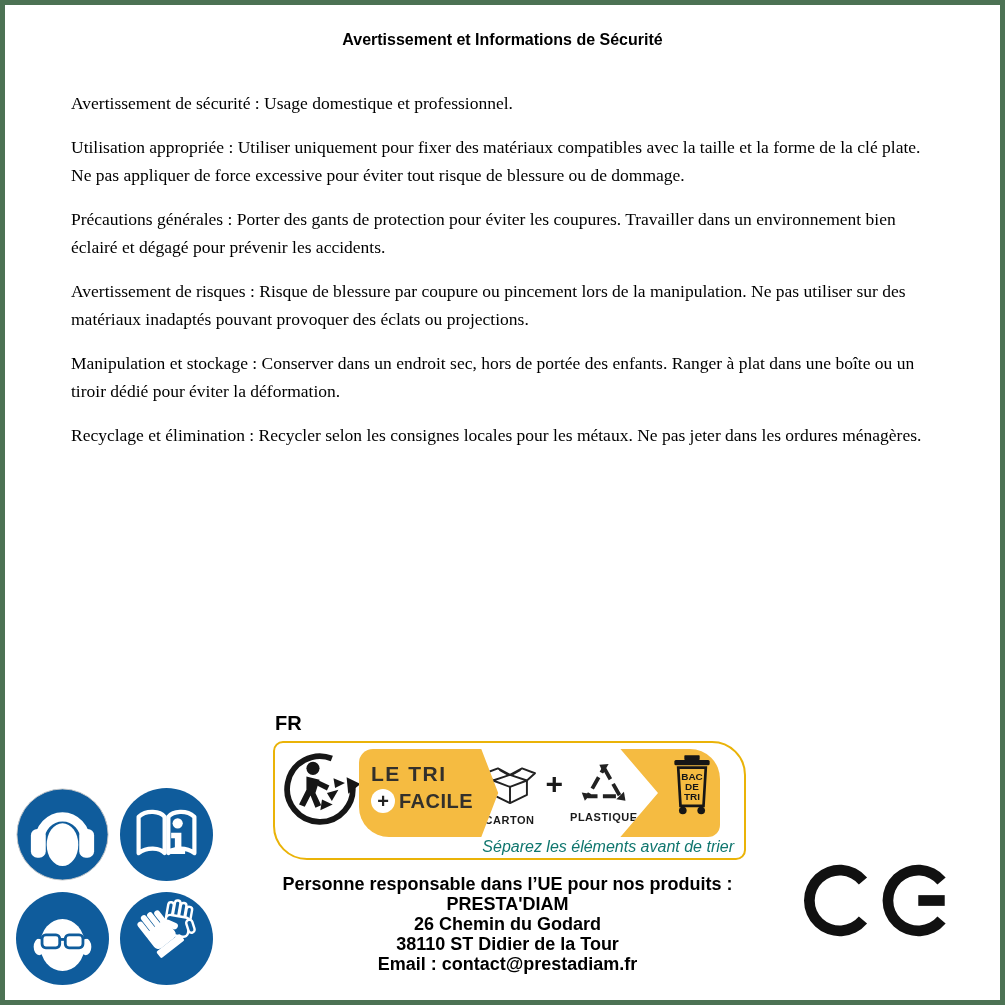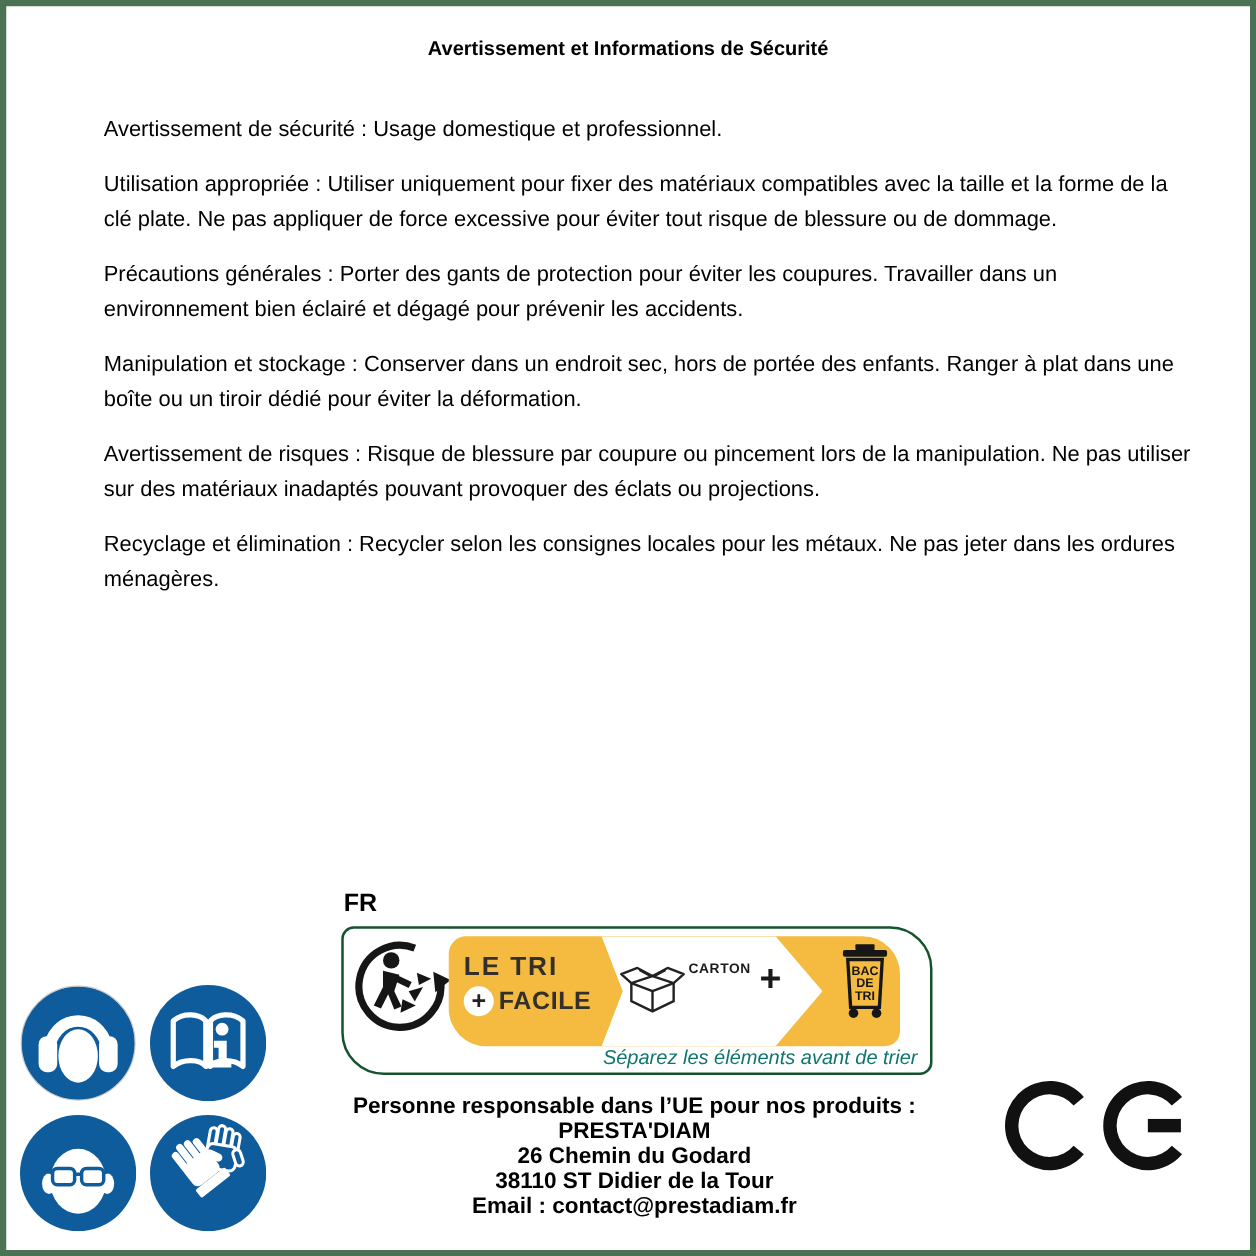--- a/index.html
+++ b/index.html
@@ -11,36 +11,36 @@
     position:relative;
     font-family:"Liberation Sans",sans-serif;
     color:#000;
     overflow:hidden;
   }
   .doc-title{
     position:absolute;top:26px;left:0;right:0;
     text-align:center;font-weight:bold;font-size:16px;
   }
   .content{
-    position:absolute;top:84px;left:78px;width:870px;
+    position:absolute;top:84px;left:66px;width:870px;font-family:Liberation Serif, serif;
   }
   .content p{
     margin:0 0 15px 0;font-size:17.5px;line-height:28.5px;
   }
   
   .icon-grid{
     position:absolute;left:11px;top:783px;
     display:grid;grid-template-columns:93px 93px;grid-auto-rows:93px;gap:11px;
   }
   .icon-grid svg{display:block;width:93px;height:93px;}
   
   .fr-label{position:absolute;left:270px;top:707px;font-weight:bold;font-size:20px;}
   .tri-box{
     position:absolute;left:268px;top:736px;width:473px;height:119px;
-    background:#fff;border:2px solid #14532d;
+    background:#fff;border:2px solid #eab308;
     border-radius:10px 34px 10px 34px;box-sizing:border-box;
   }
   .triman{position:absolute;left:6px;top:4px;width:82px;height:84px;}
   .tri-yellow{
     position:absolute;left:84px;top:6px;width:361px;height:88px;
     background:#F5BB41;border-radius:14px 30px 12px 30px;
   }
   .tri-brand{position:absolute;left:96px;top:19px;z-index:2;color:#33302b;}
   .tri-brand .l1{font-size:21px;font-weight:bold;letter-spacing:1.5px;}
   .tri-brand .l2{display:flex;align-items:center;gap:4px;margin-top:3px;}
@@ -49,21 +49,21 @@
     display:flex;align-items:center;justify-content:center;
     font-weight:bold;font-size:20px;color:#222;flex:0 0 auto;
   }
   .tri-brand .facile{font-size:20px;font-weight:bold;letter-spacing:0.5px;}
   .tri-white-chevron{
     position:absolute;left:195px;top:6px;width:188px;height:88px;background:#fff;
     clip-path:polygon(6% 0,80% 0,100% 50%,80% 100%,6% 100%,15% 50%);
     z-index:1;display:flex;align-items:center;justify-content:center;
     gap:7px;padding-left:16px;padding-right:26px;box-sizing:border-box;
   }
-  .material{display:flex;flex-direction:row;}
+  .material{display:flex;flex-direction:column;align-items:center;}
   .mat-label{font-size:11px;font-weight:bold;letter-spacing:0.5px;color:#1a1a1a;margin-top:2px;}
   .mat-plus{font-size:30px;font-weight:bold;color:#1a1a1a;margin-top:-18px;}
   .tri-bin{position:absolute;left:394px;top:10px;z-index:2;}
   .tri-instruction{
     position:absolute;right:10px;bottom:2px;
     font-style:italic;font-size:16px;color:#0f766e;
   }
   svg text{font-family:"Liberation Sans",sans-serif;}
   
   .responsible{
@@ -75,22 +75,22 @@
 </style>
 </head>
 <body>
 
 <div class="doc-title">Avertissement et Informations de Sécurité</div>
 
 <div class="content">
   <p>Avertissement de sécurité : Usage domestique et professionnel.</p>
   <p>Utilisation appropriée : Utiliser uniquement pour fixer des matériaux compatibles avec la taille et la forme de la clé plate. Ne pas appliquer de force excessive pour éviter tout risque de blessure ou de dommage.</p>
   <p>Précautions générales : Porter des gants de protection pour éviter les coupures. Travailler dans un environnement bien éclairé et dégagé pour prévenir les accidents.</p>
+  <p>Avertissement de risques : Risque de blessure par coupure ou pincement lors de la manipulation. Ne pas utiliser sur des matériaux inadaptés pouvant provoquer des éclats ou projections.</p>
   <p>Manipulation et stockage : Conserver dans un endroit sec, hors de portée des enfants. Ranger à plat dans une boîte ou un tiroir dédié pour éviter la déformation.</p>
-  <p>Avertissement de risques : Risque de blessure par coupure ou pincement lors de la manipulation. Ne pas utiliser sur des matériaux inadaptés pouvant provoquer des éclats ou projections.</p>
   <p>Recyclage et élimination : Recycler selon les consignes locales pour les métaux. Ne pas jeter dans les ordures ménagères.</p>
 </div>
 
 <div class="icon-grid">
   <span>
     <svg viewBox="0 0 100 100">
       <circle cx="50" cy="50" r="49" fill="#0F5C9C" stroke="#c9c9c9" stroke-width="1"></circle>
       <path d="M25,58 a25,27 0 0 1 50,0" fill="none" stroke="#fff" stroke-width="10" stroke-linecap="round"></path>
       <ellipse cx="50" cy="61" rx="17" ry="23" fill="#fff"></ellipse>
       <rect x="16" y="44" width="16" height="31" rx="7" fill="#fff"></rect>
@@ -175,20 +175,31 @@
         <svg width="58" height="47" viewBox="0 0 72 58" fill="none" stroke="#222" stroke-width="2.4" stroke-linejoin="round">
           <path d="M15,24 L36,32 L57,24 L36,17 Z"></path>
           <path d="M15,24 L15,42 L36,52 L36,32 M57,24 L57,42 L36,52"></path>
           <path d="M15,24 L5,15 L21,9 L36,17 M57,24 L67,15 L51,9 L36,17"></path>
           <path d="M23,11 L34,17 M49,11 L38,17"></path>
         </svg>
       </span>
       <span class="mat-label">CARTON</span>
     </div>
     <span class="mat-plus">+</span>
+    <div class="material">
+      <span>
+        <svg width="46" height="42" viewBox="0 0 60 54">
+          <path d="M30,6 L51,43 L9,43 Z" fill="none" stroke="#222" stroke-width="5" stroke-dasharray="17 7" stroke-linejoin="round"></path>
+          <polygon points="24,2 36,1 29,13" fill="#222"></polygon>
+          <polygon points="56,37 58,49 46,47" fill="#222"></polygon>
+          <polygon points="5,49 1,38 13,40" fill="#222"></polygon>
+        </svg>
+      </span>
+      <span class="mat-label">PLASTIQUE</span>
+    </div>
   </div>
 
   <span class="tri-bin">
     <svg width="46" height="66" viewBox="0 0 60 84">
       <rect x="20" y="2" width="20" height="6" rx="1" fill="#161616"></rect>
       <rect x="7" y="8" width="46" height="7" rx="2" fill="#161616"></rect>
       <path d="M12,18 L48,18 L45,68 L15,68 Z" fill="none" stroke="#161616" stroke-width="3.5"></path>
       <circle cx="18" cy="74" r="5" fill="#161616"></circle>
       <circle cx="42" cy="74" r="5" fill="#161616"></circle>
       <text x="30" y="34" text-anchor="middle" font-size="13" font-weight="bold" fill="#161616">BAC</text>

